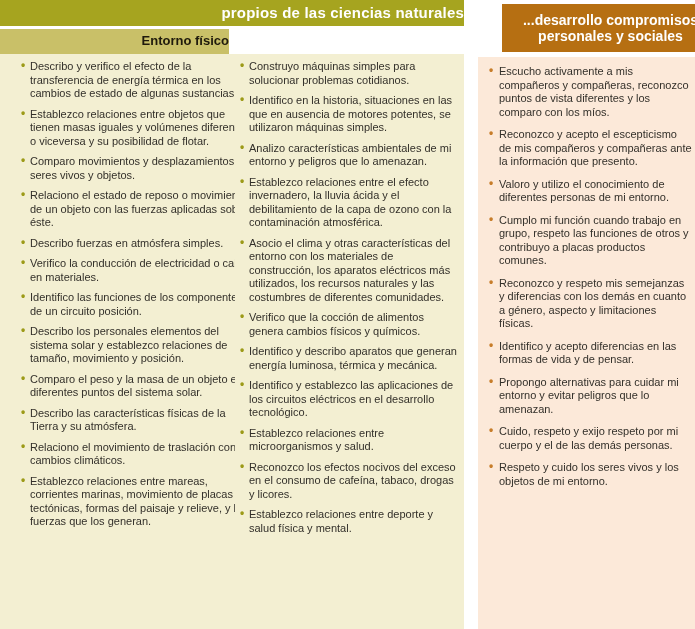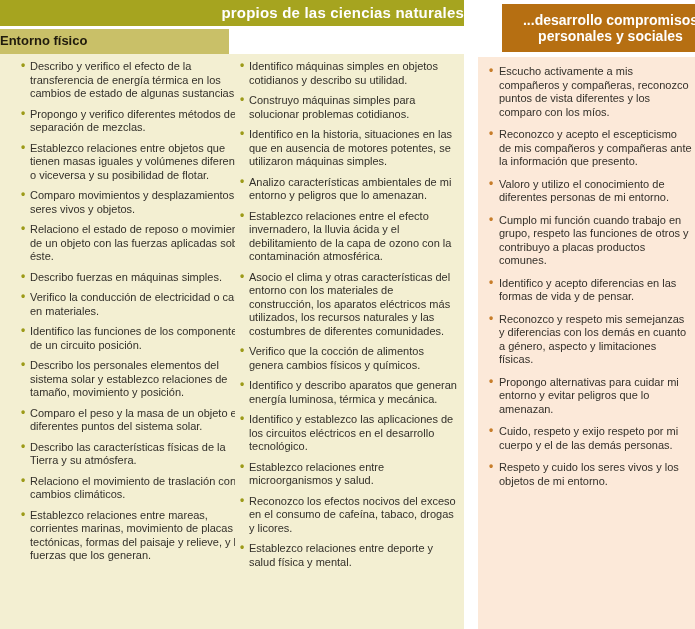--- a/index.html
+++ b/index.html
@@ -35,21 +35,21 @@
     background:var(--header-brown);
     color:#fff;font-weight:bold;font-size:14px;line-height:16px;
     text-align:center;
     display:flex;align-items:center;justify-content:center;
     box-sizing:border-box;padding:2px 6px;margin-left:24px;
   }
   .col-header{
     position:absolute;top:29px;height:32px;width:229px;
     background:var(--header-khaki);
     color:var(--header-text);font-weight:bold;font-size:13px;line-height:23px;
-    text-align:left;box-sizing:border-box;
+    text-align:right;box-sizing:border-box;
     white-space:nowrap;overflow:hidden;
   }
   .col-header-left{left:0;}
   .col-header-mid{left:235px;}
   .body{
     position:absolute;top:54px;bottom:0;
     box-sizing:border-box;overflow:hidden;
     font-size:11px;line-height:13.5px;
   }
   .body-left{left:0;width:261px;background:var(--body-cream);padding:6px 5px 0 21px;}
@@ -82,59 +82,57 @@
   <div class="right-header">
     <span>...desarrollo compromisos personales y sociales</span>
   </div>
 
   <div class="col-header col-header-left">Entorno físico</div>
 
 
   <div class="body body-left">
     <ul class="items olive">
         <li>Describo y verifico el efecto de la transferencia de energía térmica en los cambios de estado de algunas sustancias.</li>
-        <li>Propongo y verifico diferentes métodos de separación de mezclas.</li>
         <li>Establezco relaciones entre objetos que tienen masas iguales y volúmenes diferentes o viceversa y su posibilidad de flotar.</li>
         <li>Comparo movimientos y desplazamientos de seres vivos y objetos.</li>
         <li>Relaciono el estado de reposo o movimiento de un objeto con las fuerzas aplicadas sobre éste.</li>
-        <li>Describo fuerzas en máquinas simples.</li>
+        <li>Describo fuerzas en atmósfera simples.</li>
         <li>Verifico la conducción de electricidad o calor en materiales.</li>
         <li>Identifico las funciones de los componentes de un circuito posición.</li>
         <li>Describo los personales elementos del sistema solar y establezco relaciones de tamaño, movimiento y posición.</li>
         <li>Comparo el peso y la masa de un objeto en diferentes puntos del sistema solar.</li>
         <li>Describo las características físicas de la Tierra y su atmósfera.</li>
         <li>Relaciono el movimiento de traslación con los cambios climáticos.</li>
         <li>Establezco relaciones entre mareas, corrientes marinas, movimiento de placas tectónicas, formas del paisaje y relieve, y las fuerzas que los generan.</li>
       </ul>
   </div>
 
   <div class="body body-mid">
     <ul class="items olive">
-        <li>Identifico máquinas simples en objetos cotidianos y describo su utilidad.</li>
         <li>Construyo máquinas simples para solucionar problemas cotidianos.</li>
         <li>Identifico en la historia, situaciones en las que en ausencia de motores potentes, se utilizaron máquinas simples.</li>
         <li>Analizo características ambientales de mi entorno y peligros que lo amenazan.</li>
         <li>Establezco relaciones entre el efecto invernadero, la lluvia ácida y el debilitamiento de la capa de ozono con la contaminación atmosférica.</li>
         <li>Asocio el clima y otras características del entorno con los materiales de construcción, los aparatos eléctricos más utilizados, los recursos naturales y las costumbres de diferentes comunidades.</li>
         <li>Verifico que la cocción de alimentos genera cambios físicos y químicos.</li>
         <li>Identifico y describo aparatos que generan energía luminosa, térmica y mecánica.</li>
         <li>Identifico y establezco las aplicaciones de los circuitos eléctricos en el desarrollo tecnológico.</li>
         <li>Establezco relaciones entre microorganismos y salud.</li>
         <li>Reconozco los efectos nocivos del exceso en el consumo de cafeína, tabaco, drogas y licores.</li>
         <li>Establezco relaciones entre deporte y salud física y mental.</li>
       </ul>
   </div>
 
   <div class="body body-right">
     <ul class="items orange">
         <li>Escucho activamente a mis compañeros y compañeras, reconozco puntos de vista diferentes y los comparo con los míos.</li>
         <li>Reconozco y acepto el escepticismo de mis compañeros y compañeras ante la información que presento.</li>
         <li>Valoro y utilizo el conocimiento de diferentes personas de mi entorno.</li>
         <li>Cumplo mi función cuando trabajo en grupo, respeto las funciones de otros y contribuyo a placas productos comunes.</li>
+        <li>Reconozco y respeto mis semejanzas y diferencias con los demás en cuanto a género, aspecto y limitaciones físicas.</li>
         <li>Identifico y acepto diferencias en las formas de vida y de pensar.</li>
-        <li>Reconozco y respeto mis semejanzas y diferencias con los demás en cuanto a género, aspecto y limitaciones físicas.</li>
         <li>Propongo alternativas para cuidar mi entorno y evitar peligros que lo amenazan.</li>
         <li>Cuido, respeto y exijo respeto por mi cuerpo y el de las demás personas.</li>
         <li>Respeto y cuido los seres vivos y los objetos de mi entorno.</li>
       </ul>
   </div>
 
 </div>
 
 </body></html>

